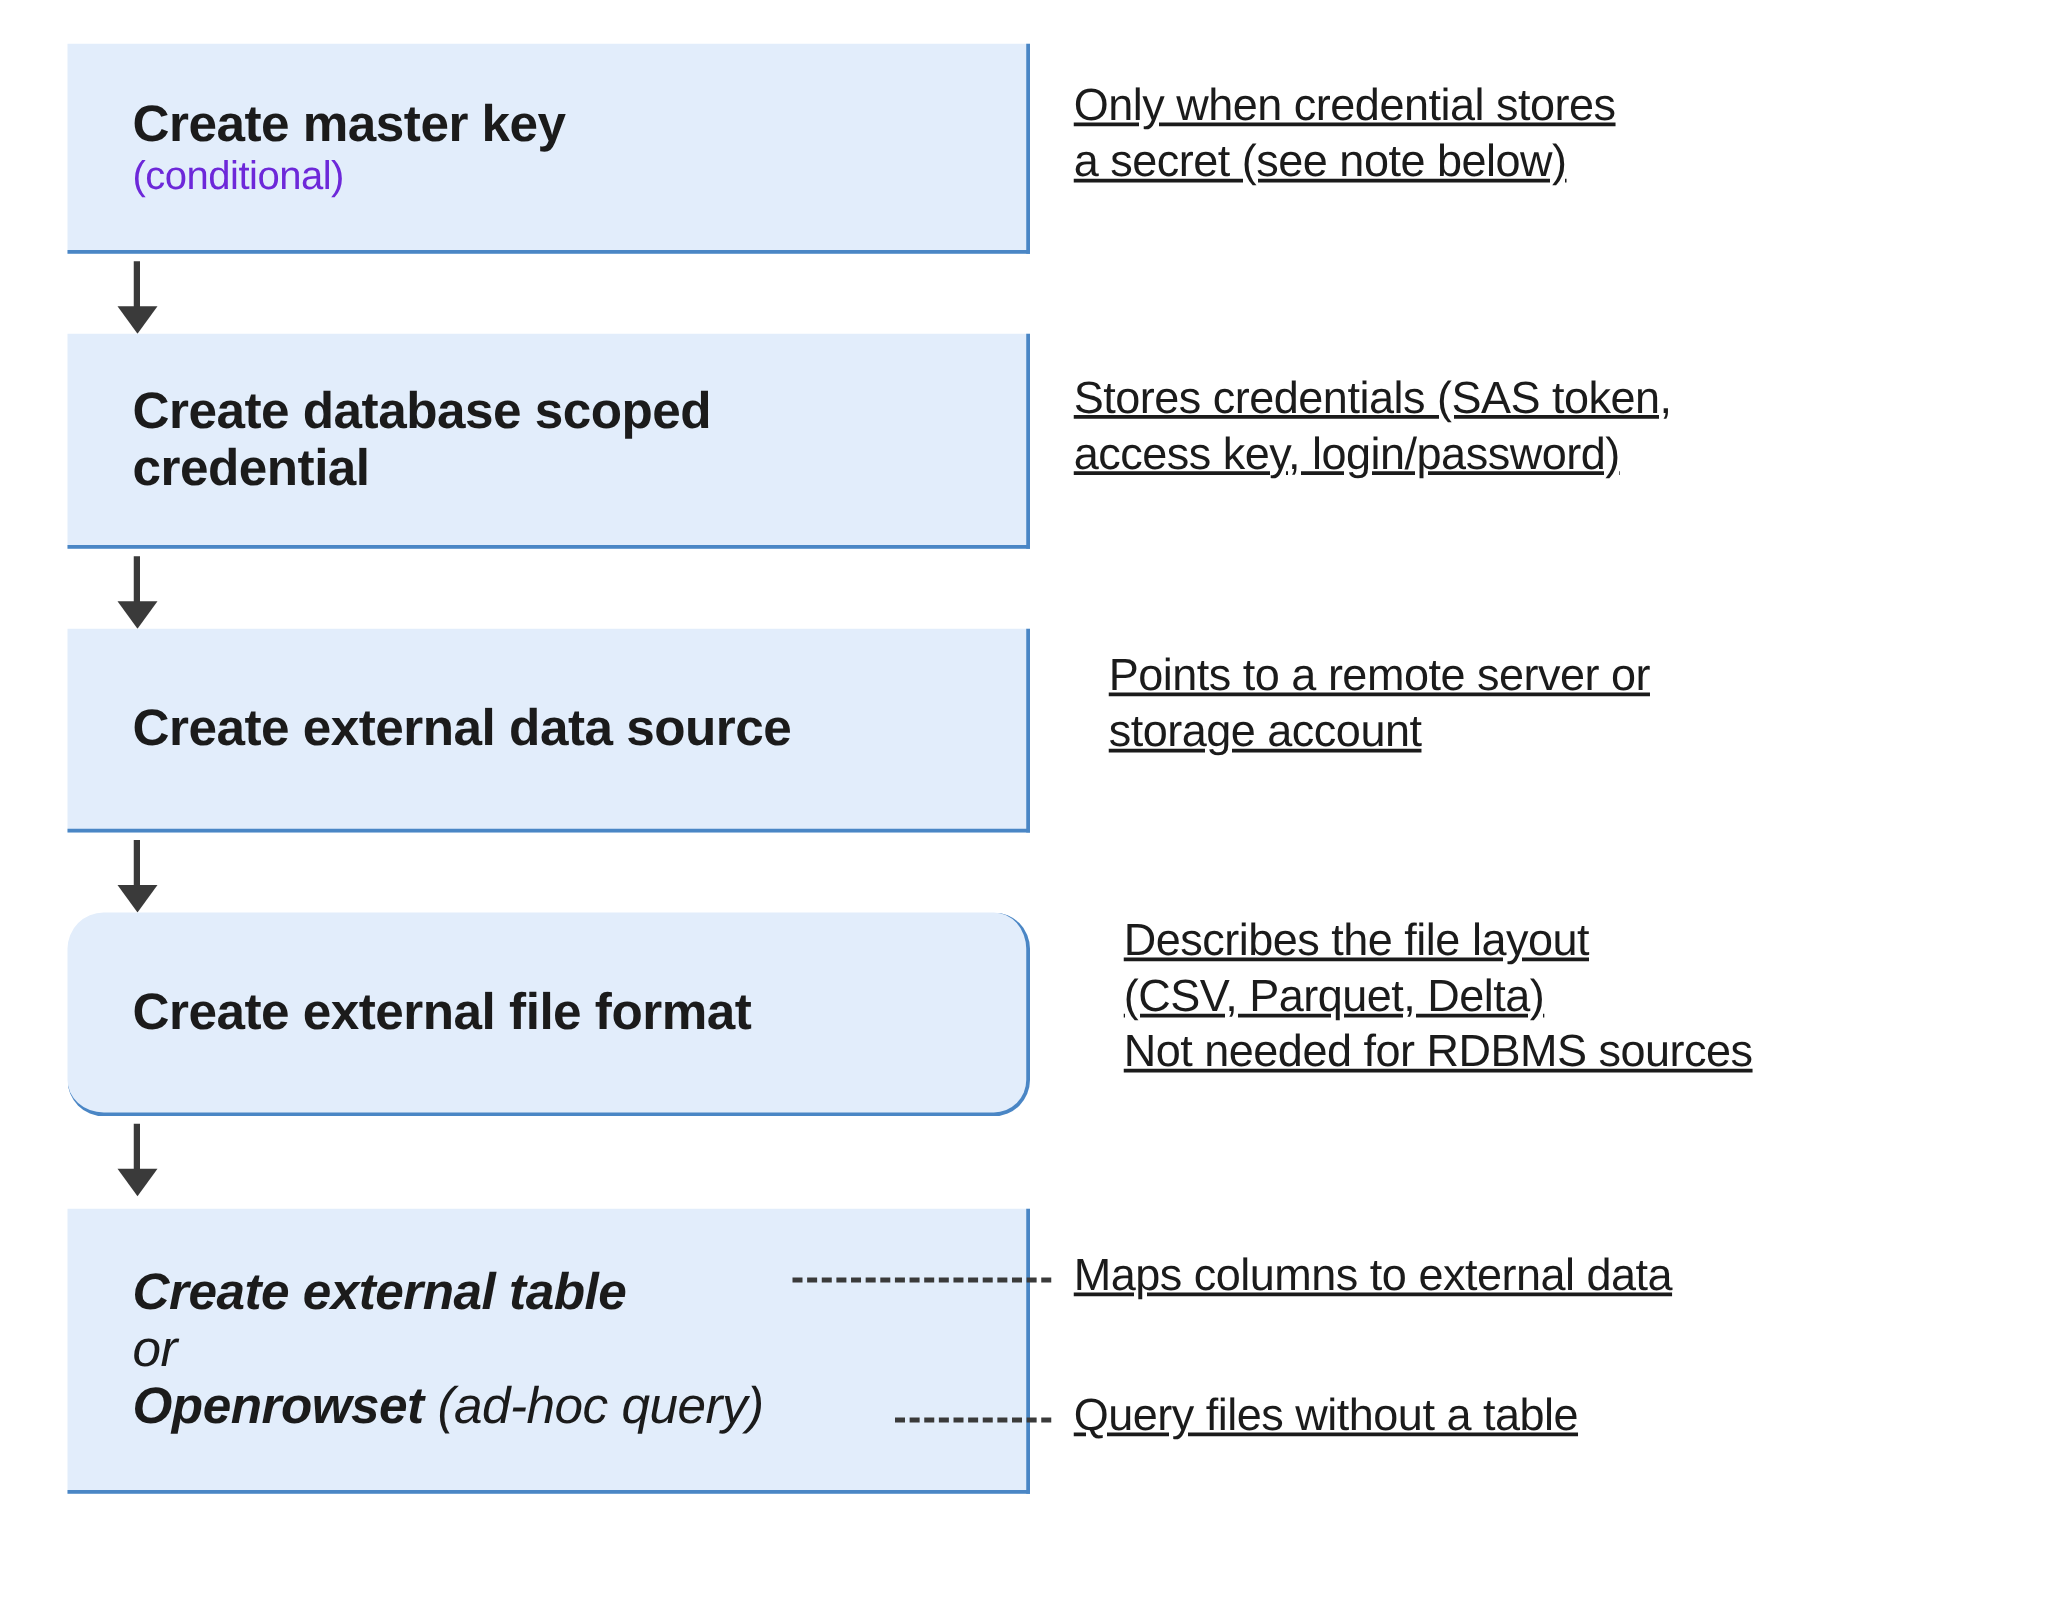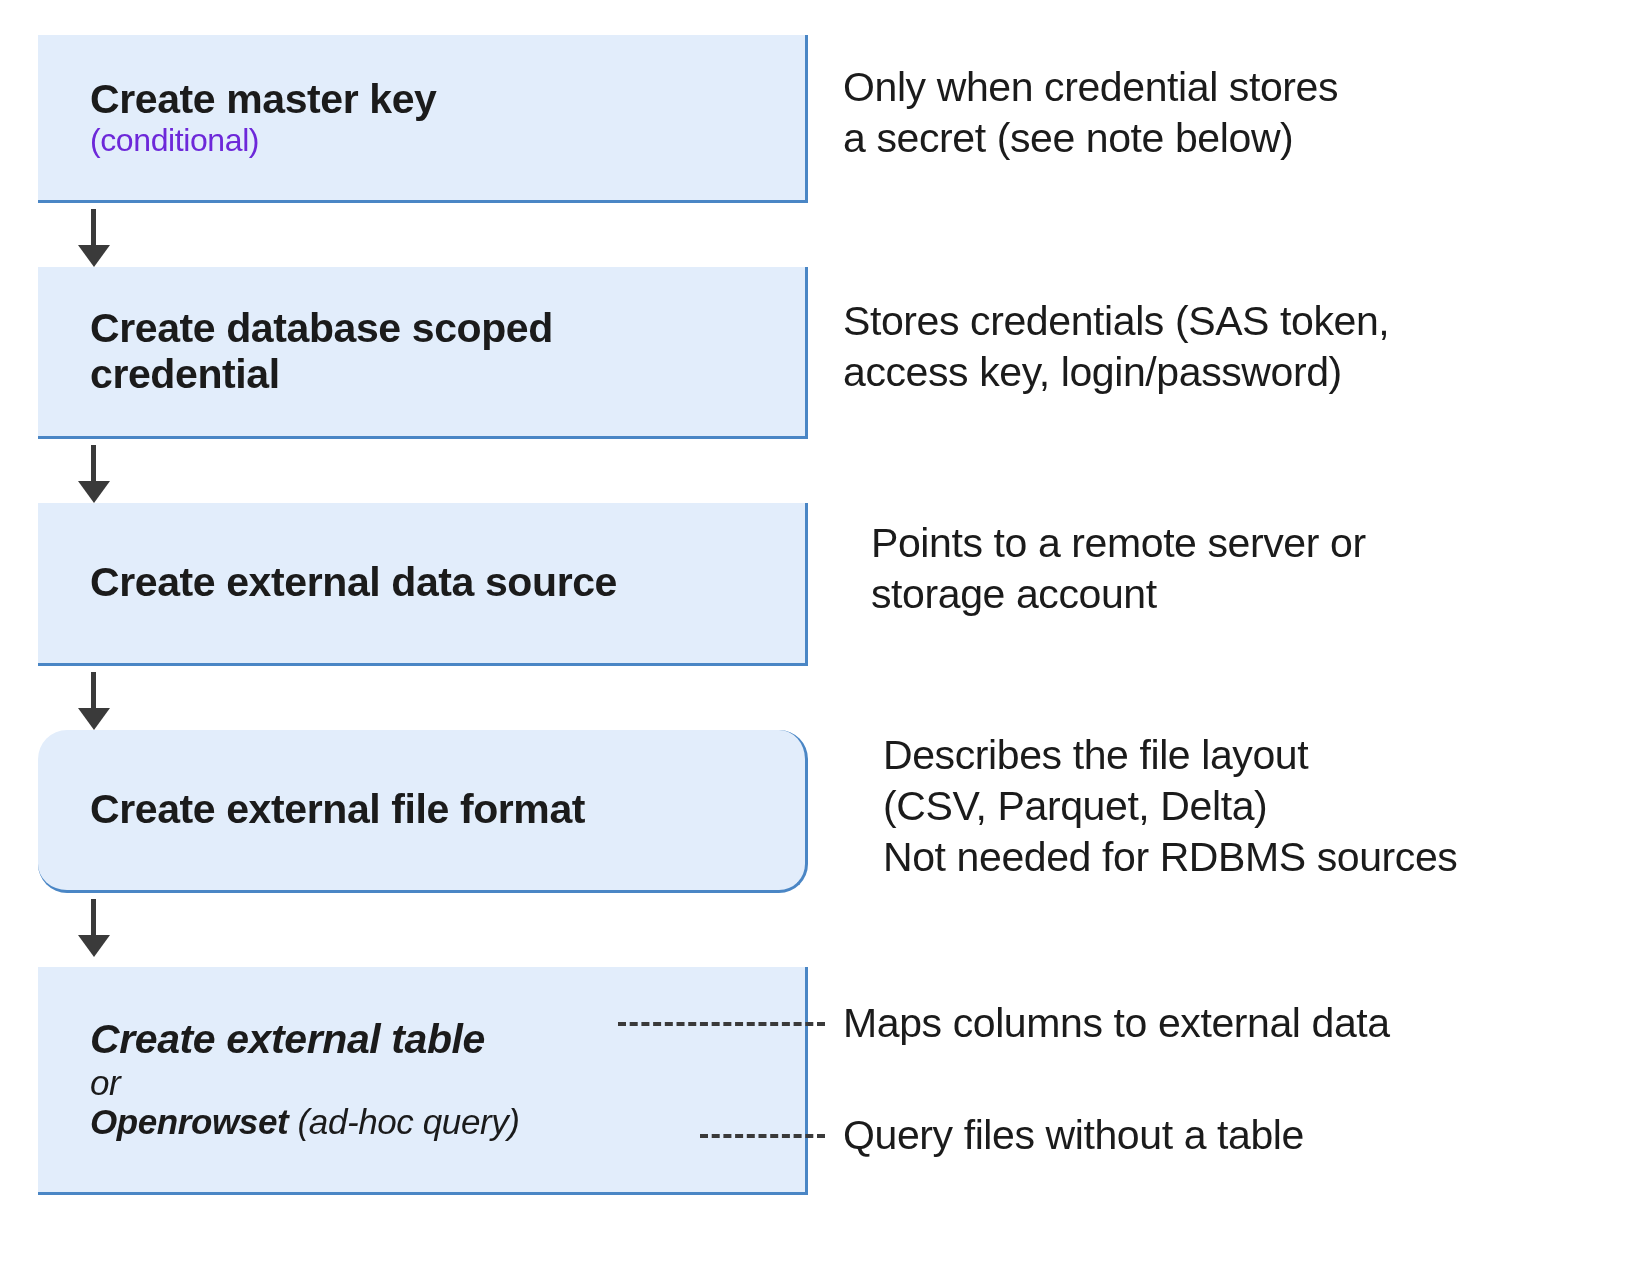--- a/index.html
+++ b/index.html
@@ -11,21 +11,21 @@
     width: 1638px;
     height: 1284px;
     position: relative;
     font-family: "Liberation Sans", sans-serif;
     color: #1f1f1f;
     overflow: hidden;
   }
 
   #flow {
     position: absolute;
-    left: 0;
+    left: 16px;
     top: 0;
     width: 1362px;
     height: 1284px;
   }
 
   
   .step-box {
     position: absolute;
     left: 38px;
     width: 770px;
@@ -54,37 +54,38 @@
   }
   .step-sub {
     font-weight: normal;
     font-size: 32px;
     line-height: 1.12;
     letter-spacing: -0.4px;
     color: #6d28d9;
   }
   .step-alt {
     font-weight: normal;
-    font-size: 35px;
+    font-size: 41px;
     line-height: 1.12;
     letter-spacing: -0.4px;
     color: #1b1b1b;
   }
   .bold-inline { font-weight: bold; }
 
   
   .desc {
     position: absolute;
     left: 843px;
-    font-size: 41px;
+    font-size: 36px;
     line-height: 1.24;
     letter-spacing: -0.4px;
     color: #1b1b1b;
     white-space: pre-line;
     width: 780px;
+    text-decoration: underline;
   }
 
   
   .arrow {
     position: absolute;
     left: 78px;
     width: 32px;
   }
   .arrow .shaft {
     position: absolute;

